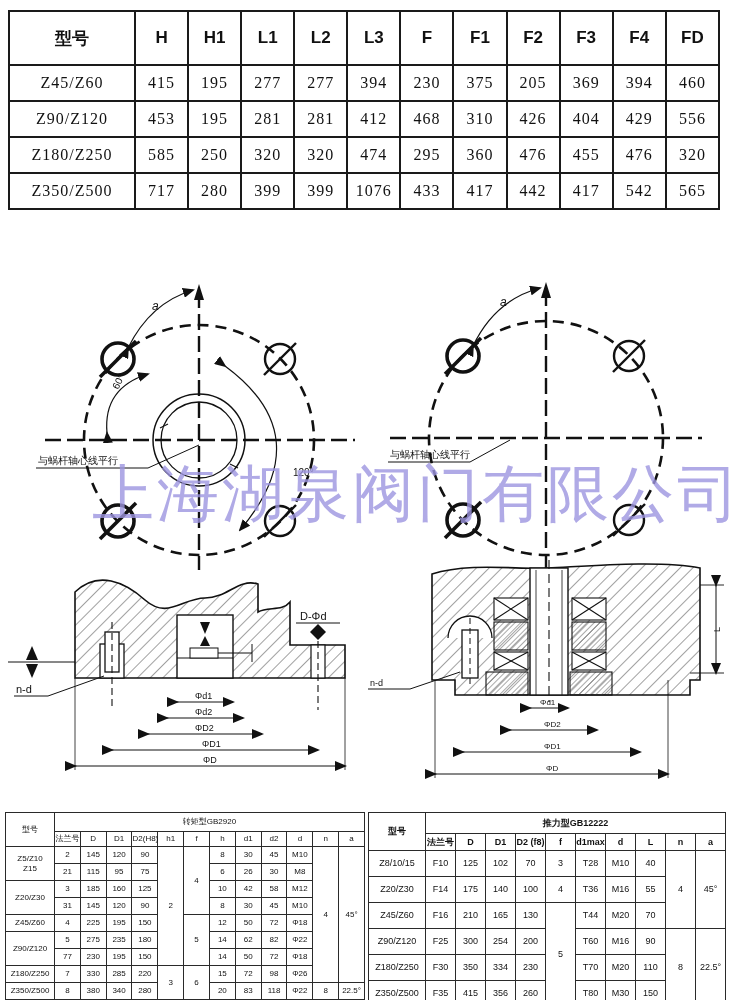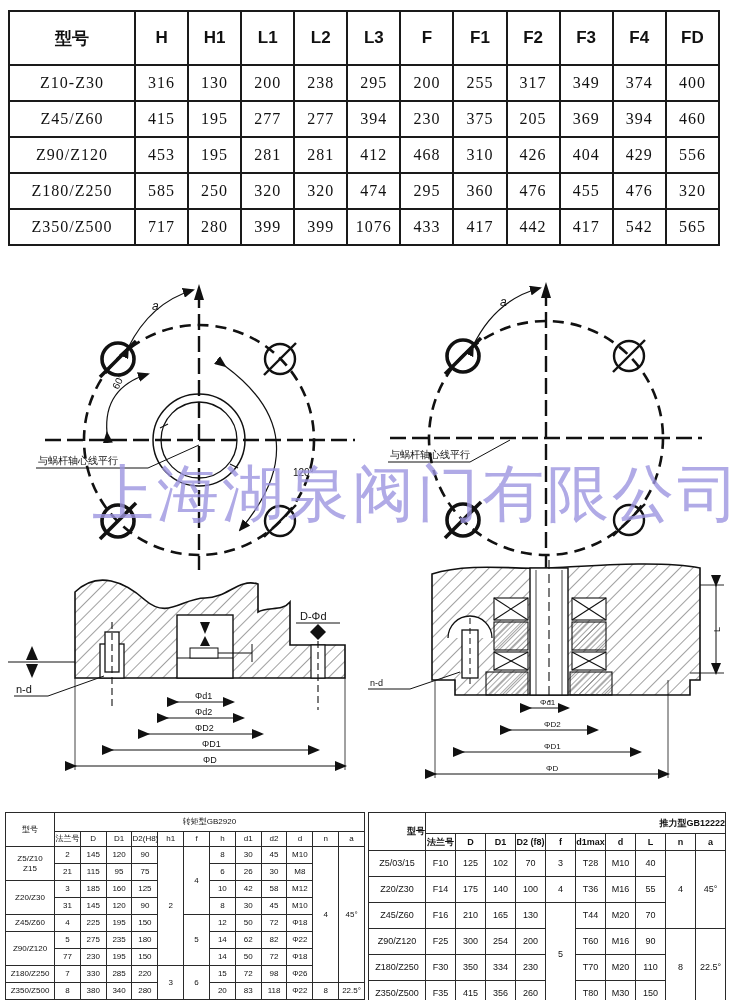--- a/index.html
+++ b/index.html
@@ -23,21 +23,21 @@
        border:1px solid #2a2a2a;text-align:center;vertical-align:middle;
        padding:0;font-size:8px;white-space:pre-line;line-height:1.15;}
   #bl-table-wrap th{font-size:8px;font-weight:normal;}
   #br-table-wrap th{font-size:9px;font-weight:bold;}
   #bl-table-wrap th:first-child{width:48px;}
   #br-table-wrap th:first-child{width:56px;}
   #bl-table-wrap td{height:16px;}
   #br-table-wrap td{height:25px;font-size:9px;}
   #bl-table-wrap thead tr:first-child th{height:18px;}
   #bl-table-wrap thead tr:last-child th{height:14px;}
-  #br-table-wrap thead tr:first-child th{height:20px;text-align:right;}
+  #br-table-wrap thead tr:first-child th{height:20px;}
   #br-table-wrap thead tr:last-child th{height:16px;}
   
   .drw{position:absolute;left:0;}
   #flange-svg{top:278px;}
   #section-svg{top:560px;}
   svg text{font-family:"Liberation Sans",sans-serif;fill:#111;}
   
   #watermark{position:absolute;left:92px;top:452px;font-size:62px;white-space:nowrap;
        letter-spacing:3px;opacity:.8;z-index:5;pointer-events:none;font-weight:400;}
 </style>
@@ -56,34 +56,20 @@
           <th>L3</th>
           <th>F</th>
           <th>F1</th>
           <th>F2</th>
           <th>F3</th>
           <th>F4</th>
           <th>FD</th>
         </tr>
       </thead>
       <tbody>
-        <tr>
-          <td>Z10-Z30</td>
-          <td>316</td>
-          <td>130</td>
-          <td>200</td>
-          <td>238</td>
-          <td>295</td>
-          <td>200</td>
-          <td>255</td>
-          <td>317</td>
-          <td>349</td>
-          <td>374</td>
-          <td>400</td>
-        </tr>
         <tr>
           <td>Z45/Z60</td>
           <td>415</td>
           <td>195</td>
           <td>277</td>
           <td>277</td>
           <td>394</td>
           <td>230</td>
           <td>375</td>
           <td>205</td>
@@ -475,21 +461,21 @@
           <th>f</th>
           <th>d1max</th>
           <th>d</th>
           <th>L</th>
           <th>n</th>
           <th>a</th>
         </tr>
       </thead>
       <tbody>
         <tr>
-          <td>Z5/03/15</td>
+          <td>Z8/10/15</td>
           <td>F10</td>
           <td>125</td>
           <td>102</td>
           <td>70</td>
           <td>3</td>
           <td>T28</td>
           <td>M10</td>
           <td>40</td>
           <td rowspan="3">4</td>
           <td rowspan="3">45°</td>

